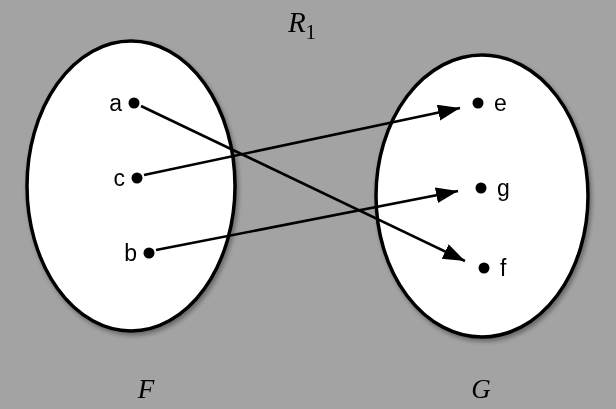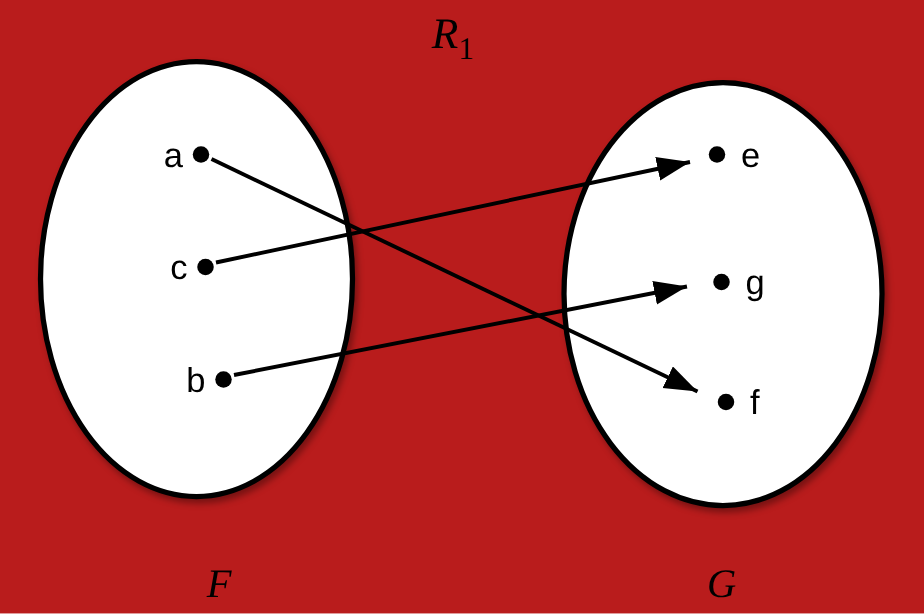--- a/index.html
+++ b/index.html
@@ -4,21 +4,21 @@
 <style>
   html, body {
     margin: 0;
     padding: 0;
     background: #ffffff;
   }
   .stage {
     width: 616px;
     height: 409px;
     position: relative;
-    background: #b91c1c;
+    background: #a3a3a3;
     font-family: "Liberation Sans", sans-serif;
     overflow: hidden;
   }
   svg { display: block; }
   .set-ellipse {
     fill: #ffffff;
     stroke: #000000;
     stroke-width: 3.5;
     filter: drop-shadow(2px 3px 2px rgba(0,0,0,0.35));
   }

